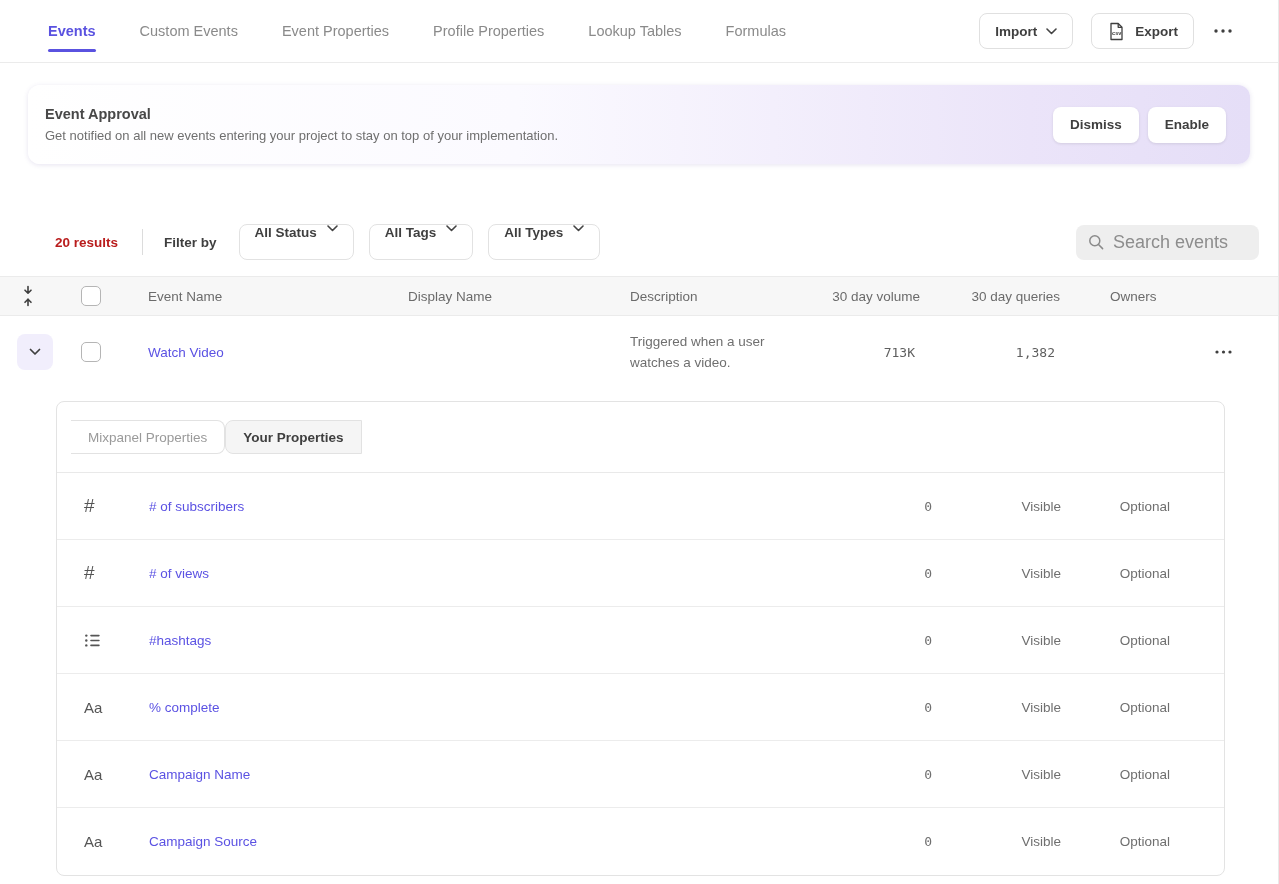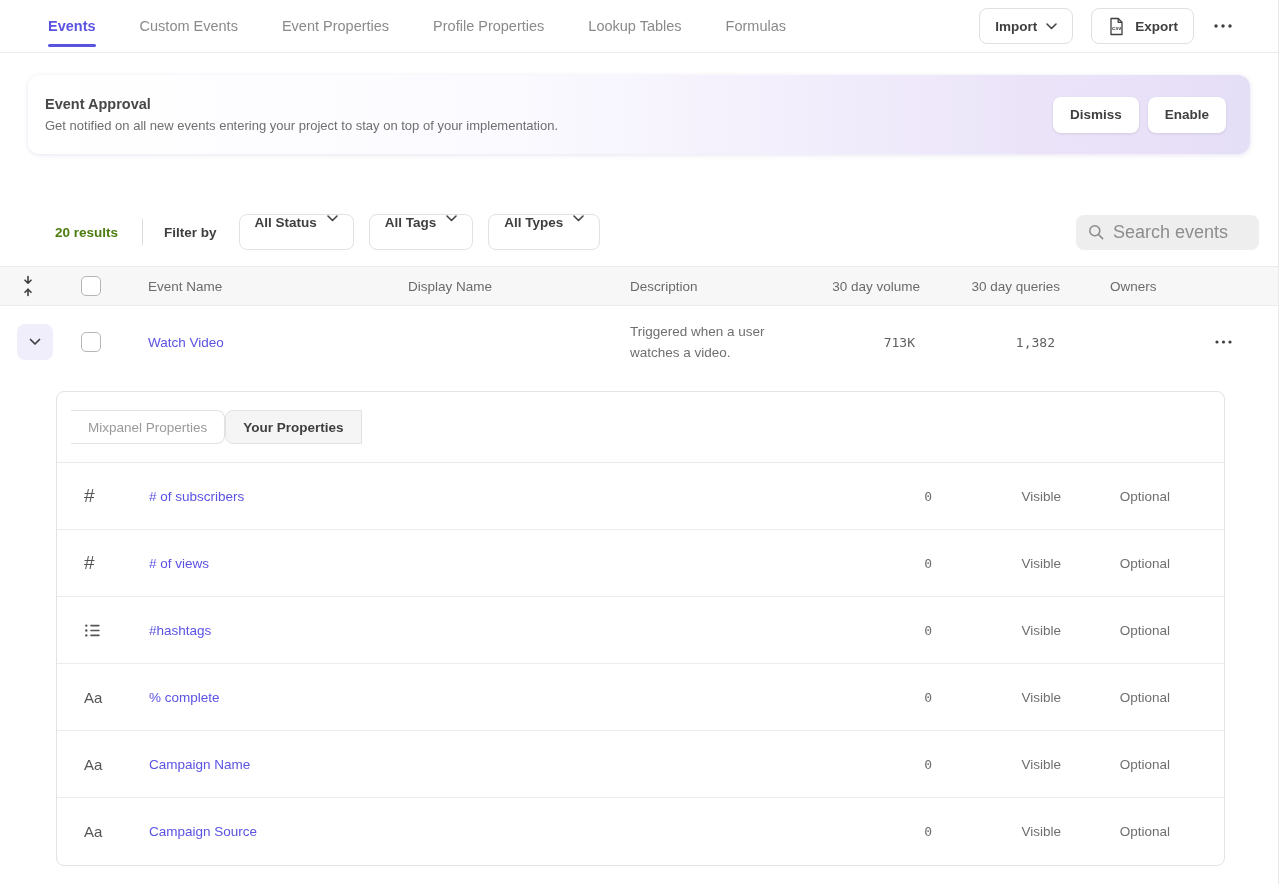--- a/index.html
+++ b/index.html
@@ -1,21 +1,21 @@
 <!DOCTYPE html>
 <html><head>
 <meta charset="utf-8">
 <style>
   * { margin:0; padding:0; box-sizing:border-box; }
   html,body { width:1279px; height:884px; overflow:hidden; background:#fff;
     font-family:"Liberation Sans", sans-serif; color:#3f3f3f; }
   .app { position:relative; width:1279px; height:884px; border-right:1px solid #e9e9e9; }
 
   
-  .topnav { height:53px; border-bottom:1px solid #ebebeb; display:flex; align-items:center;
+  .topnav { height:63px; border-bottom:1px solid #ebebeb; display:flex; align-items:center;
     padding:0 44px 0 48px; background:#fff;gap:24px; }
   .tabs { display:flex; gap:44px; align-items:center; }
   .tab { position:relative; font-size:14.5px; color:#8a8a8a; cursor:pointer; text-decoration:none;
     font-weight:400; white-space:nowrap; }
   .tab.active { color:#5a52e0; font-weight:700; }
   .tab.active::after { content:""; position:absolute; left:0; right:0; bottom:-13px; height:3.5px;
     border-radius:2px; background:#5a52e0; }
   .nav-actions { margin-left:auto; display:flex; align-items:center; gap:18px; }
   .btn { display:flex; align-items:center; gap:9px; height:36px; padding:0 15px; background:#fff;
     border:1px solid #e0e0e0; border-radius:8px; font-size:13.5px; font-weight:600; color:#3f3f3f;
@@ -28,21 +28,21 @@
     box-shadow:0 1px 5px rgba(80,60,150,.14); display:flex; align-items:center; padding:0 24px 0 17px; }
   .banner-title { font-size:14.5px; font-weight:700; color:#484848; }
   .banner-desc { font-size:13px; color:#6f6f6f; margin-top:6px; }
   .banner-actions { margin-left:auto; display:flex; gap:9px; }
   .banner-actions button { height:36px; padding:0 17px; background:#fff; border:none; border-radius:8px;
     font-size:13.5px; font-weight:600; color:#3f3f3f; cursor:pointer; font-family:inherit;
     box-shadow:0 1px 3px rgba(0,0,0,.10); }
 
   
   .filterbar { margin-top:60px; padding:0 19px 0 55px; display:flex; align-items:center; height:36px; }
-  .results { font-size:13.5px; font-weight:600; color:#4d7c0f; }
+  .results { font-size:13.5px; font-weight:600; color:#b91c1c; }
   .vdiv { width:1px; height:26px; background:#dcdcdc; margin:0 21px 0 24px; }
   .filterby { font-size:13.5px; font-weight:600; color:#3f3f3f; margin-right:22px; }
   .drop { display:flex; align-items:flex-start; gap:10px; height:36px; padding:0 15px; background:#fff;
     border:1px solid #e2e2e2; border-radius:8px; font-size:13.5px; font-weight:600; color:#3f3f3f;
     cursor:pointer; font-family:inherit; margin-right:15px; }
   .search { margin-left:auto; width:183px; height:35px; background:#eeeeee; border-radius:8px;
     display:flex; align-items:center; padding:0 12px; gap:9px; }
   .search input { border:none; background:transparent; outline:none; font-size:18px; color:#555;
     width:100%; font-family:Liberation Sans, sans-serif; }
   .search input::placeholder { color:#8d8d8d; }

